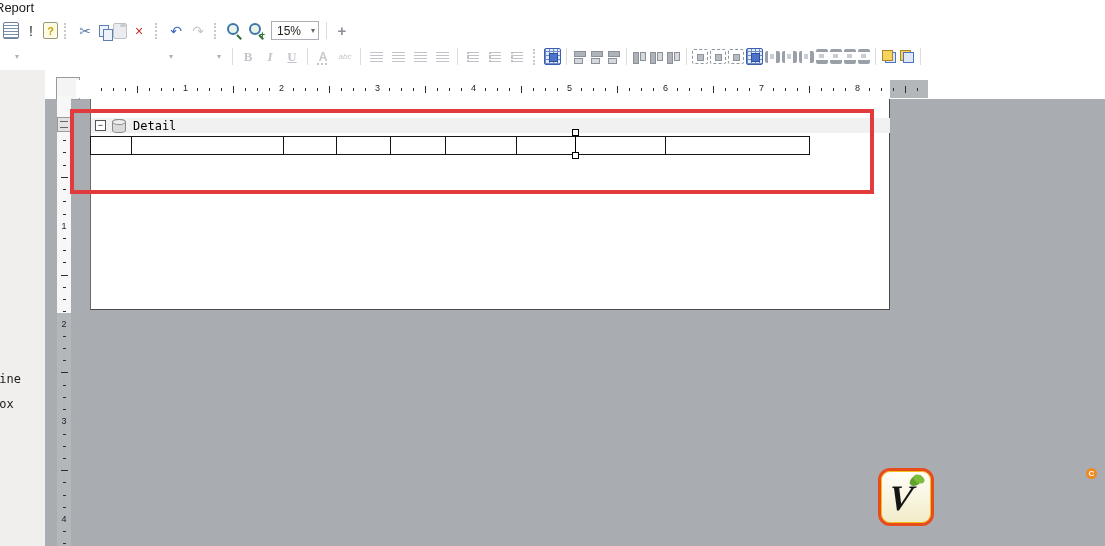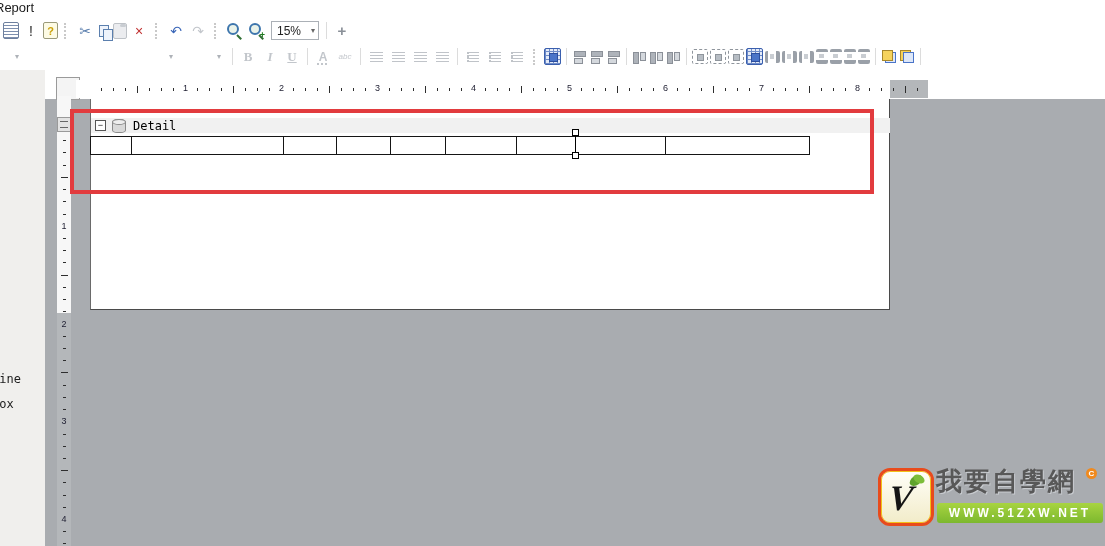--- a/index.html
+++ b/index.html
@@ -355,23 +355,21 @@
 <div id="handle-top" class="handle"></div>
 <div id="handle-bottom" class="handle"></div>
 
 <div id="redrect"></div>
 
 <div id="wm">
   <div class="wicon">
     <span class="vfilm">V</span>
     <span class="leaf"></span>
   </div>
-  <div class="wtitle">我要自學網</div>
   <div class="badge">C</div>
-  <div class="wbar">www.51zxw.net</div>
 </div>
 
 <div class="tdiv" style="left: 131px;"></div>
 <div class="tdiv" style="left: 283px;"></div>
 <div class="tdiv" style="left: 336px;"></div>
 <div class="tdiv" style="left: 390px;"></div>
 <div class="tdiv" style="left: 445px;"></div>
 <div class="tdiv" style="left: 516px;"></div>
 <div class="tdiv" style="left: 575px;"></div>
 <div class="tdiv" style="left: 665px;"></div>

